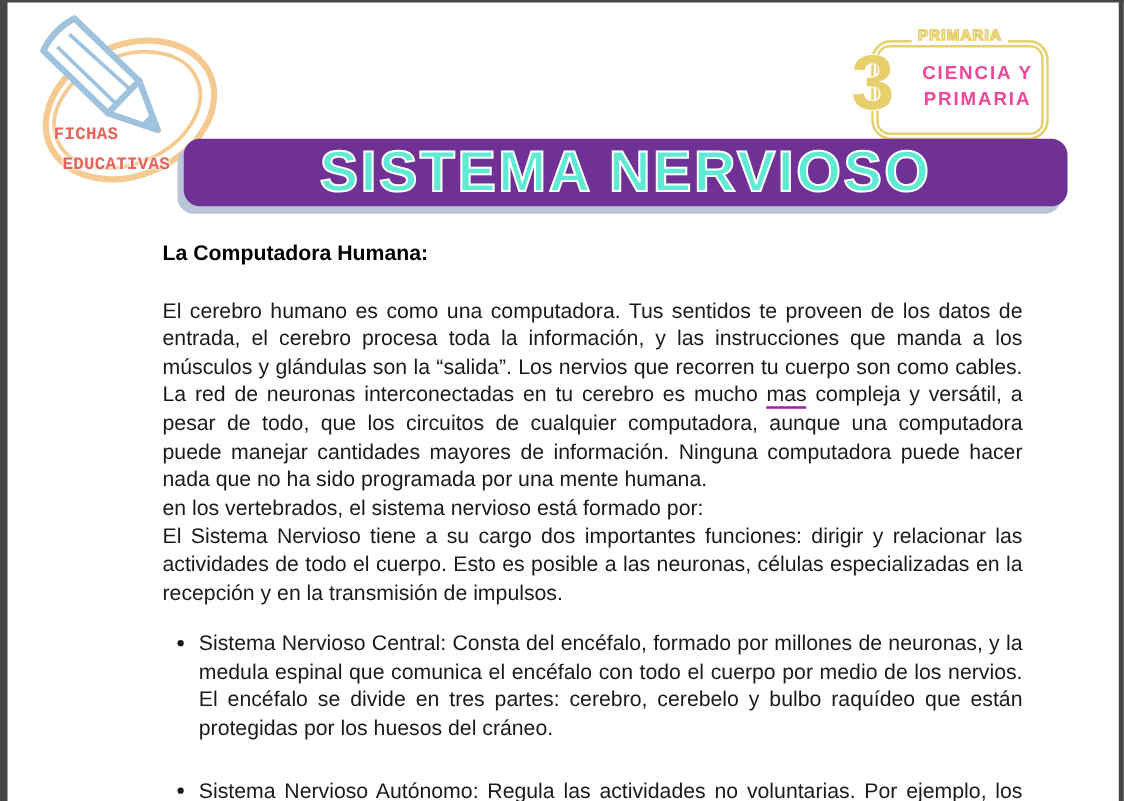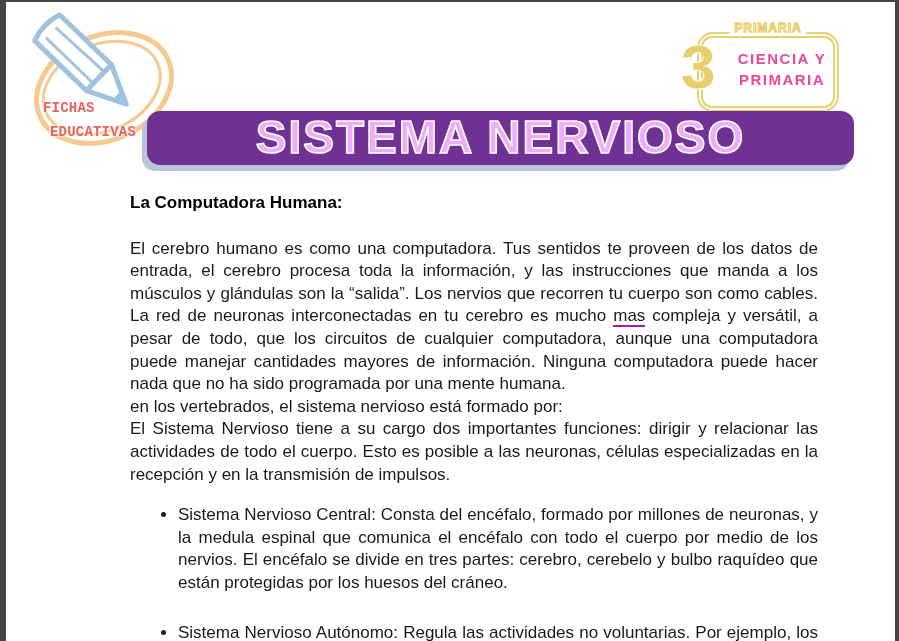--- a/index.html
+++ b/index.html
@@ -73,21 +73,21 @@
   
   .banner {
     position: absolute; left: 141px; top: 109px;
     width: 707px; height: 54px;
     background: #6F3193;
     border-radius: 13px;
     box-shadow: -5px 6px 0 #B9C5D9;
     display: flex; align-items: center; justify-content: center;
   }
   .banner-title {
-    color: #f0abfc;
+    color: #5eead4;
     font-size: 46px;
     font-weight: 800;
     letter-spacing: 2px;
     -webkit-text-stroke: 1.6px #ffffff;
     white-space: nowrap;
     transform: translateY(-1px);
   }
 
   
   .content {
@@ -106,21 +106,21 @@
   .content p { text-align: justify; }
   .underlined {
     border-bottom: 2px solid #a21caf;
     padding-bottom: 0px;
   }
   .content ul {
     margin-top: 18px;
     padding-left: 29px;
     list-style: disc;
   }
-  .content li { text-align: justify; margin-left: 19px; }
+  .content li { text-align: justify; }
   .content li + li { margin-top: 27px; }
 </style>
 </head>
 <body>
 
 <div class="page">
 
   <div class="logo">
     <svg width="170" height="145" viewBox="0 0 170 145">
 

